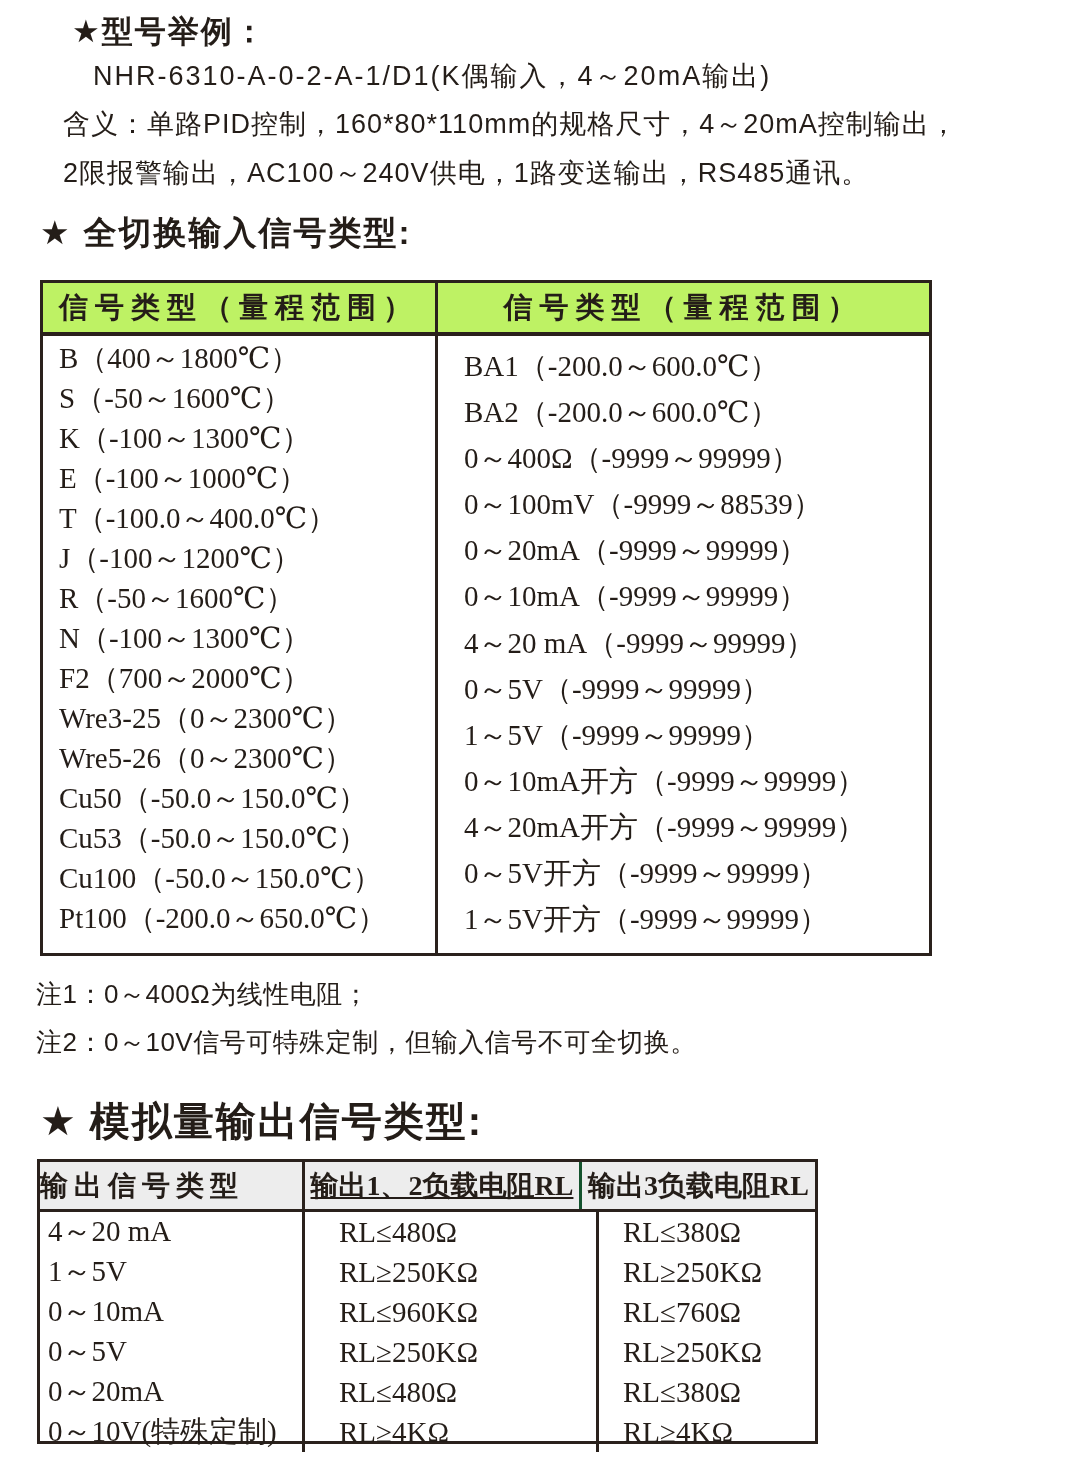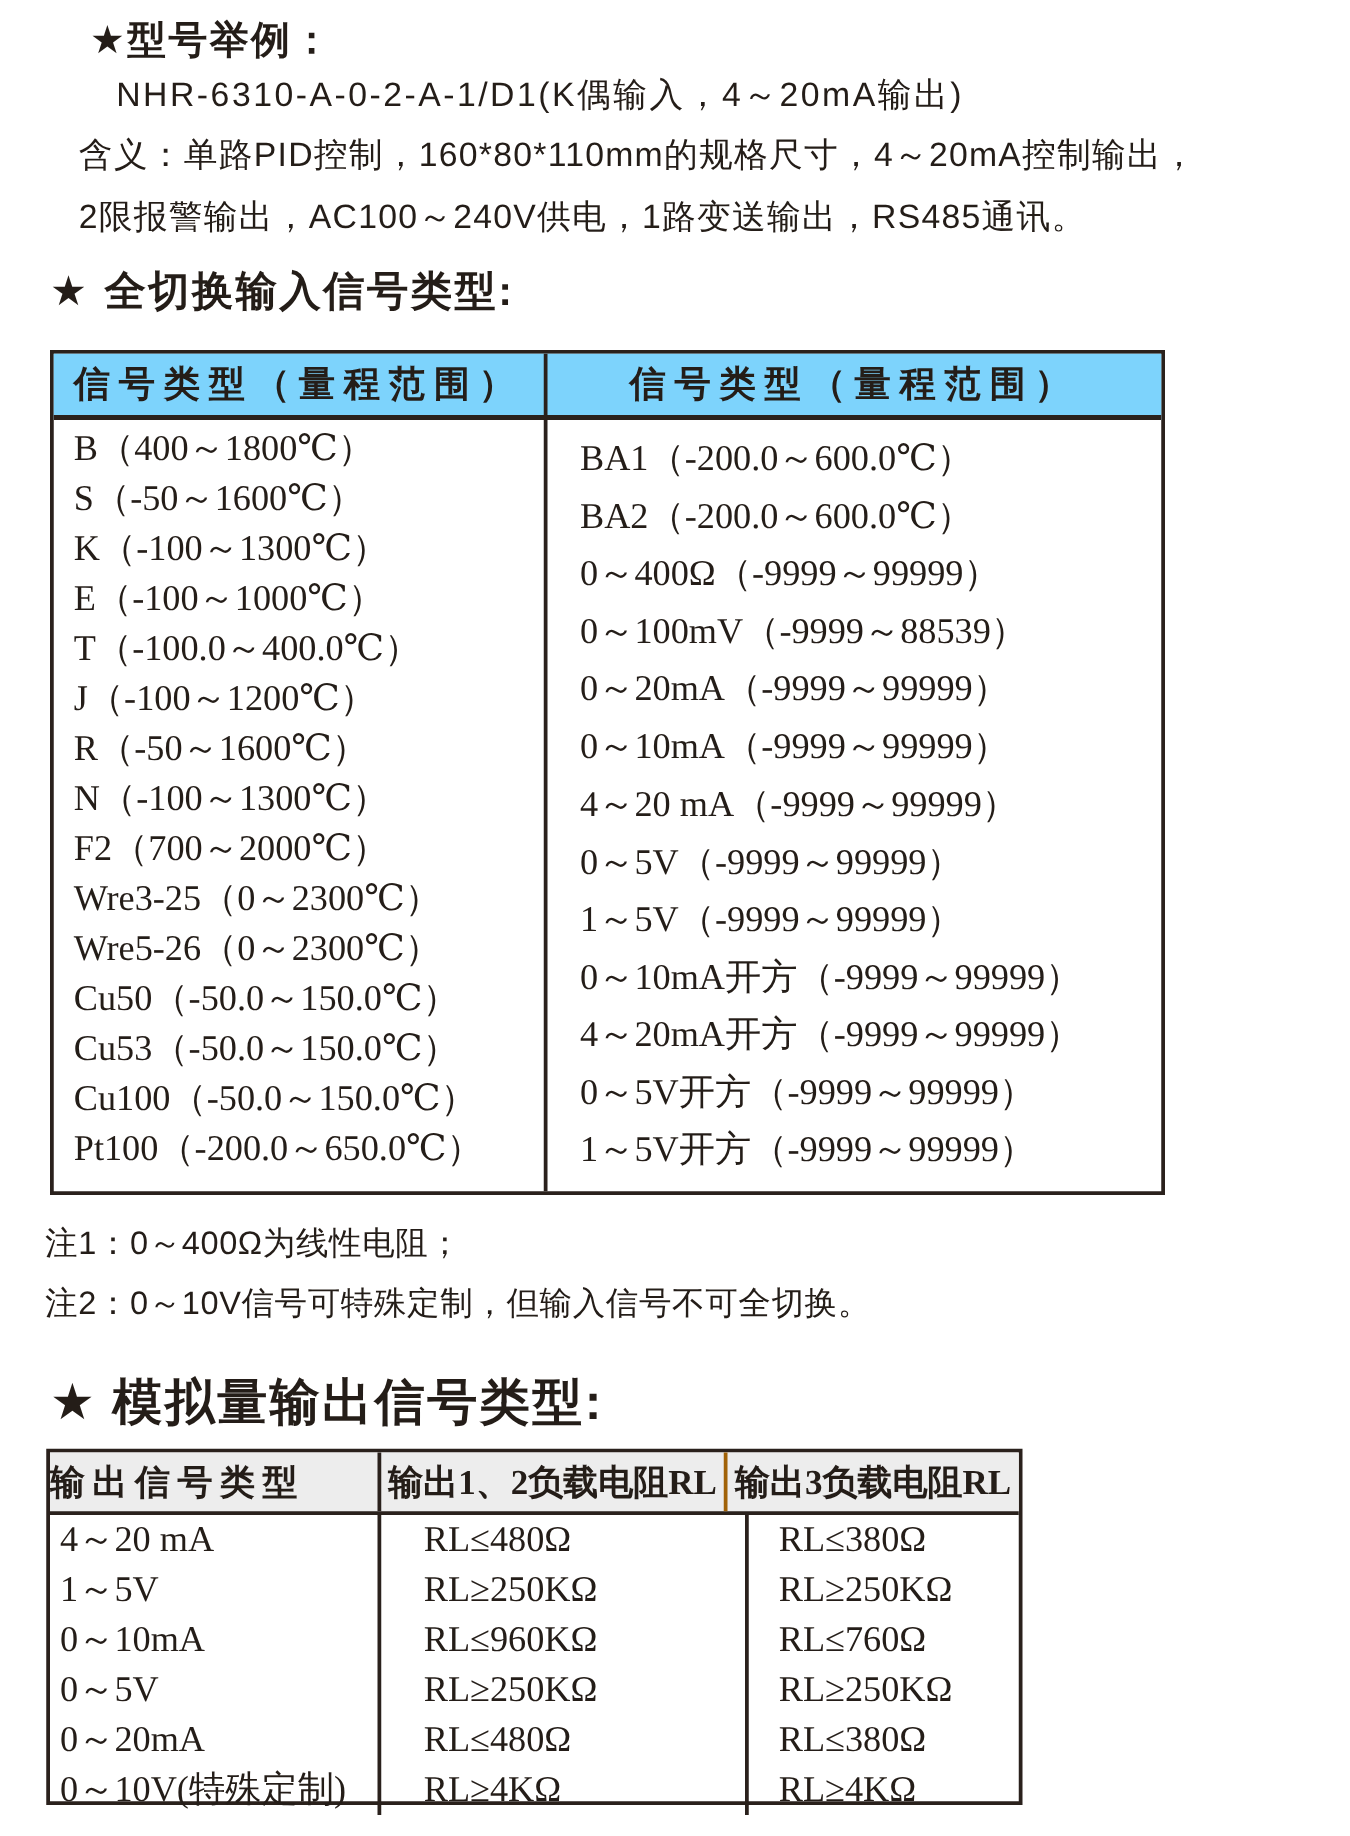--- a/index.html
+++ b/index.html
@@ -21,21 +21,21 @@
   .star { display:inline-block; }
   .star-sp { margin-right:12px; }
 
   
   .t1 {
     left:40px; top:280px; width:892px; height:676px;
     border:3px solid #2a211c; box-sizing:border-box;
     display:flex; flex-direction:column;
     font-family:"Liberation Serif","DejaVu Serif",serif;
   }
-  .t1-head { display:flex; height:49px; flex:none; background:#7dd3fc; border-bottom:4px solid #2a211c; }
+  .t1-head { display:flex; height:49px; flex:none; background:#bef264; border-bottom:4px solid #2a211c; }
   .t1-hcell {
     display:flex; align-items:center; justify-content:center;
     font-size:29px; font-weight:700; letter-spacing:7px; white-space:nowrap;
   }
   .t1-hcell.left { width:395px; border-right:3px solid #2a211c; box-sizing:border-box; }
   .t1-hcell.right { flex:1; }
   .t1-body { flex:1; display:flex; min-height:0; }
   .t1-col-left {
     width:395px; box-sizing:border-box; border-right:3px solid #2a211c;
     display:flex; flex-direction:column; padding:3px 0 19px 0;
@@ -56,21 +56,21 @@
     border:3px solid #2a211c; box-sizing:border-box;
     display:flex; flex-direction:column;
     font-family:"Liberation Serif","DejaVu Serif",serif;
   }
   .t2-head { display:flex; height:47px; flex:none; background:#ededed; border-bottom:3px solid #2a211c; }
   .t2-hcell {
     display:flex; align-items:center; font-size:28px; font-weight:700; white-space:nowrap;
     box-sizing:border-box;
   }
   .t2-hcell.c1 { width:265px; border-right:3px solid #2a211c; padding-left:0; letter-spacing:6px; }
-  .t2-hcell.c2 { width:277px; border-right:3px solid #a16207; justify-content:center; letter-spacing:0; }
+  .t2-hcell.c2 { width:277px; border-right:3px solid #14532d; justify-content:center; letter-spacing:0;text-decoration:underline; }
   .t2-hcell.c3 { flex:1; justify-content:center; letter-spacing:0; }
   .t2-body { flex:1; display:flex; flex-direction:column; }
   .t2-row { flex:1; display:flex; }
   .t2-cell { display:flex; align-items:center; font-size:29px; white-space:nowrap; box-sizing:border-box; }
   .t2-cell.c1 { width:265px; border-right:3px solid #2a211c; padding-left:8px; }
   .t2-cell.c2 { width:270px; border-right:3px solid #2a211c; padding-left:10px;margin-left:24px; }
   .t2-cell.c3 { flex:1; padding-left:24px; }
 </style>
 </head>
 <body>

